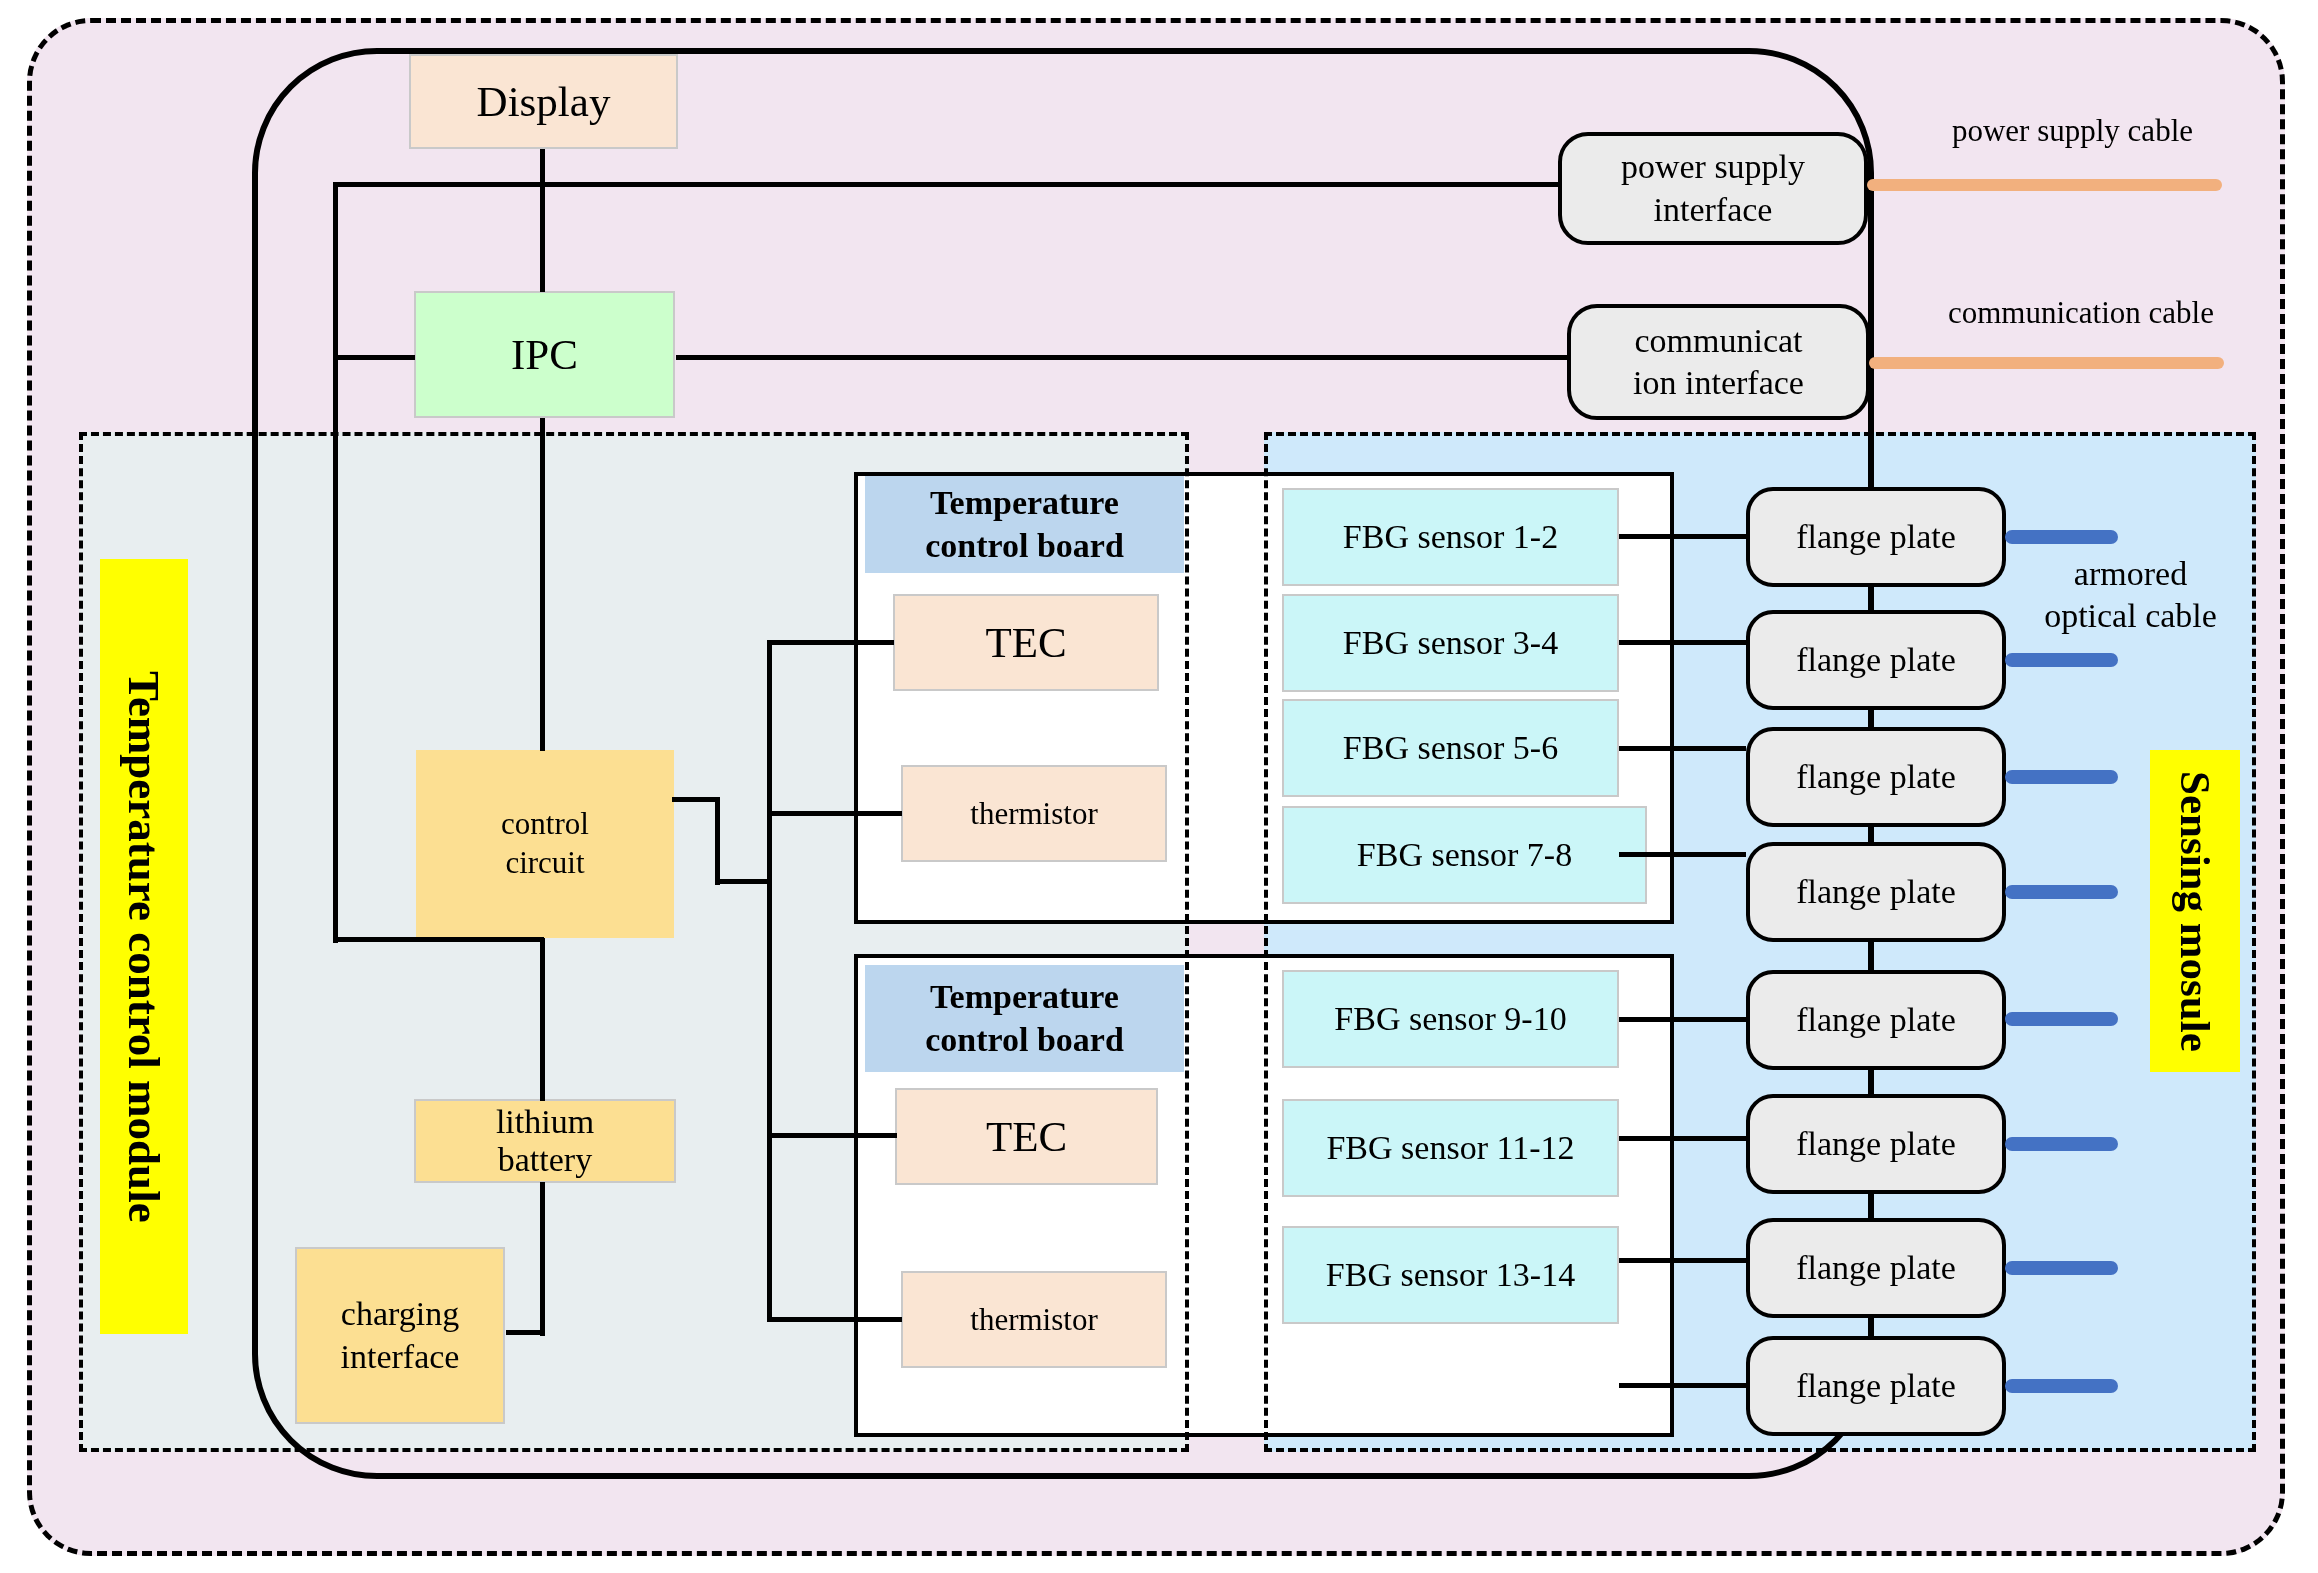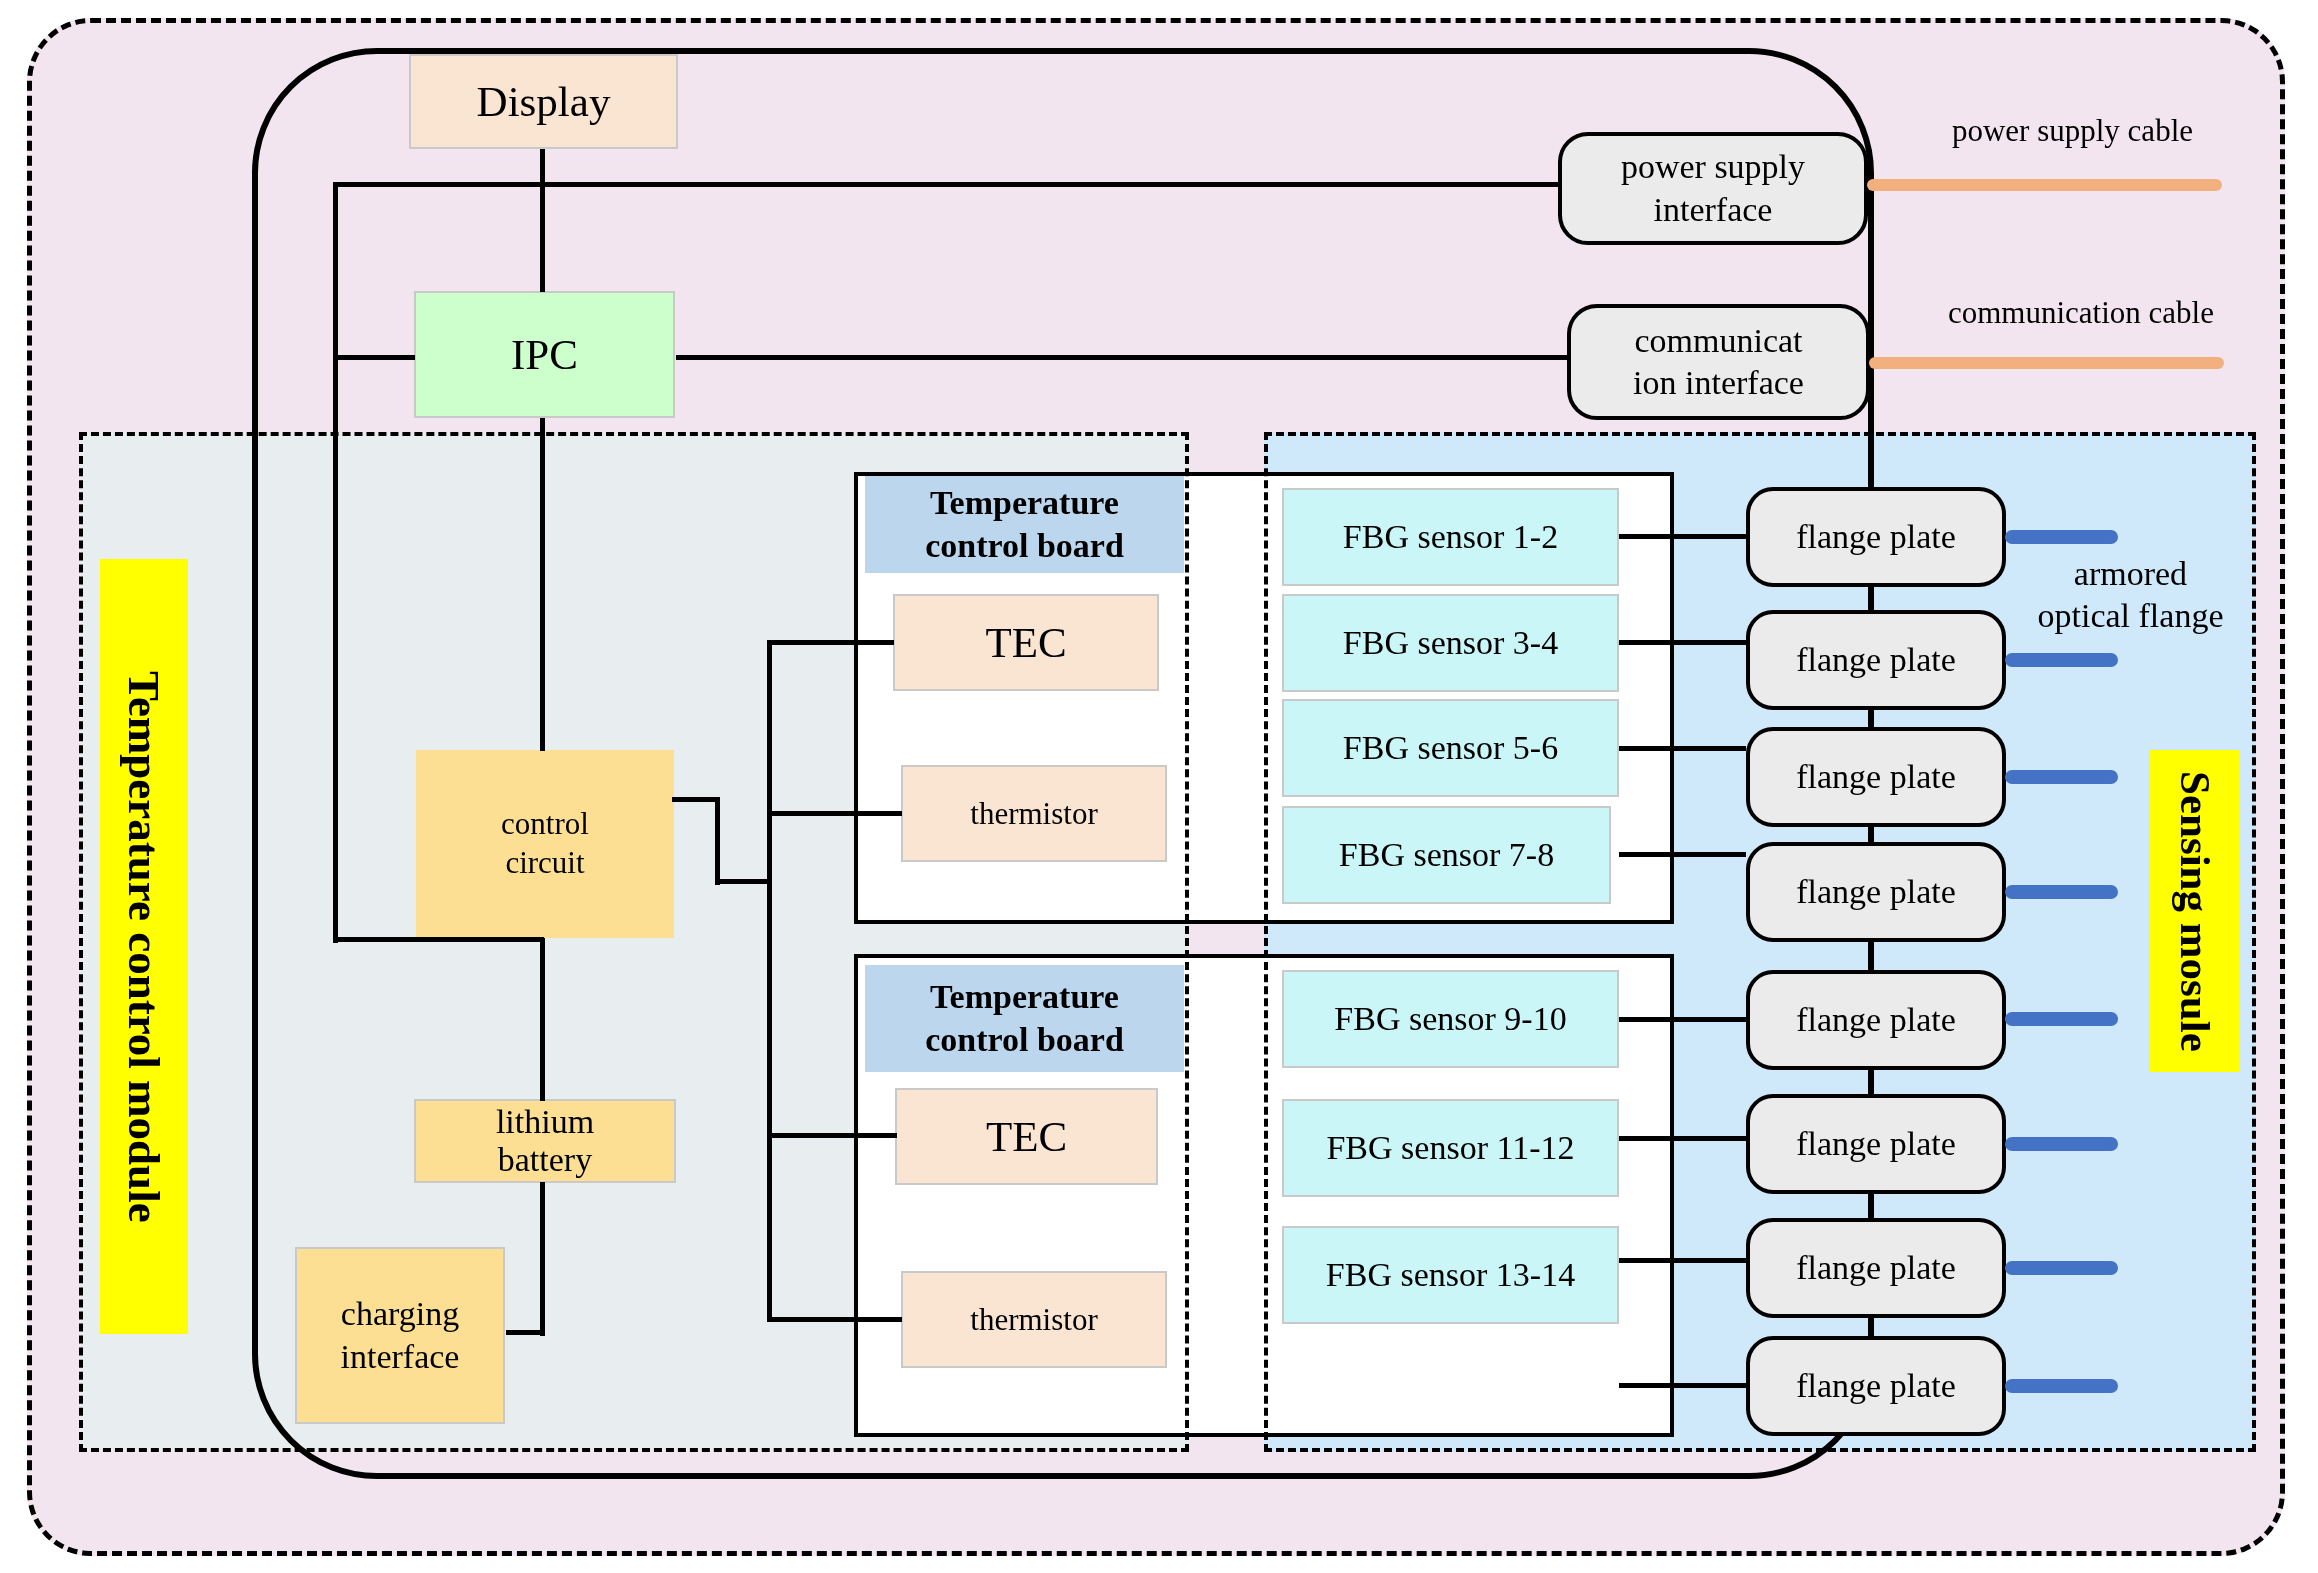--- a/index.html
+++ b/index.html
@@ -129,21 +129,21 @@
   <div class="abs z4 ctr box peach f48" style="left:895px;top:1088px;width:263px;height:97px;">
     <span>TEC</span>
   </div>
   <div class="abs z4 ctr box peach f46" style="left:901px;top:1271px;width:266px;height:97px;">
     <span>thermistor</span>
   </div>
 
   <div class="abs z4 ctr box cyan f44" style="left:1282px;top:488px;width:337px;height:98px;"><span>FBG sensor 1-2</span></div>
   <div class="abs z4 ctr box cyan f44" style="left:1282px;top:594px;width:337px;height:98px;align-items:center;"><span>FBG sensor 3-4</span></div>
   <div class="abs z4 ctr box cyan f44" style="left:1282px;top:699px;width:337px;height:98px;"><span>FBG sensor 5-6</span></div>
-  <div class="abs z4 ctr box cyan f44" style="left:1282px;top:806px;width:329px;height:98px;text-align:right;"><span>FBG sensor 7-8</span></div>
+  <div class="abs z4 ctr box cyan f44" style="left:1282px;top:806px;width:365px;height:98px;text-align:right;"><span>FBG sensor 7-8</span></div>
 
   <div class="abs z4 ctr box cyan f44" style="left:1282px;top:970px;width:337px;height:98px;"><span>FBG sensor 9-10</span></div>
   <div class="abs z4 ctr box cyan f44" style="left:1282px;top:1089px;width:337px;height:98px;margin-top:10px;"><span>FBG sensor 11-12</span></div>
   <div class="abs z4 ctr box cyan f44" style="left:1282px;top:1209px;width:337px;height:98px;margin-top:17px;"><span>FBG sensor 13-14</span></div>
 
   <div class="abs z4 ctr flange f44" style="left:1746px;top:487px;width:260px;height:100px;"><span>flange plate</span></div>
   <div class="abs z4 ctr flange f44" style="left:1746px;top:610px;width:260px;height:100px;"><span>flange plate</span></div>
   <div class="abs z4 ctr flange f44" style="left:1746px;top:727px;width:260px;height:100px;"><span>flange plate</span></div>
   <div class="abs z4 ctr flange f44" style="left:1746px;top:842px;width:260px;height:100px;"><span>flange plate</span></div>
   <div class="abs z4 ctr flange f44" style="left:1746px;top:970px;width:260px;height:100px;"><span>flange plate</span></div>
@@ -155,21 +155,21 @@
   <div class="abs z5 bstub" style="left:2005px;top:653px;width:113px;height:14.3px;"></div>
   <div class="abs z5 bstub" style="left:2005px;top:770px;width:113px;height:14.3px;"></div>
   <div class="abs z5 bstub" style="left:2005px;top:885px;width:113px;height:14.3px;"></div>
   <div class="abs z5 bstub" style="left:2005px;top:1012px;width:113px;height:14.3px;"></div>
   <div class="abs z5 bstub" style="left:2005px;top:1137px;width:113px;height:14.3px;"></div>
   <div class="abs z5 bstub" style="left:2005px;top:1261px;width:113px;height:14.3px;"></div>
   <div class="abs z5 bstub" style="left:2005px;top:1379px;width:113px;height:14.3px;"></div>
 
   <div class="abs z5 ctr f44 lh" style="left:2005px;top:543px;width:251px;height:104px;">
     <span>armored
-optical flange</span>
+optical cable</span>
   </div>
 
   <div class="abs z4 ctr yellow vtext f50" style="left:100px;top:559px;width:88px;height:775px;">
     <span>Temperature control module</span>
   </div>
   <div class="abs z4 ctr yellow vtext f48" style="left:2150px;top:750px;width:90px;height:322px;">
     <span>Sensing mosule</span>
   </div>
 
   <div class="abs z6 modborder" style="left:79px;top:432px;width:1110px;height:1020px;"></div>

